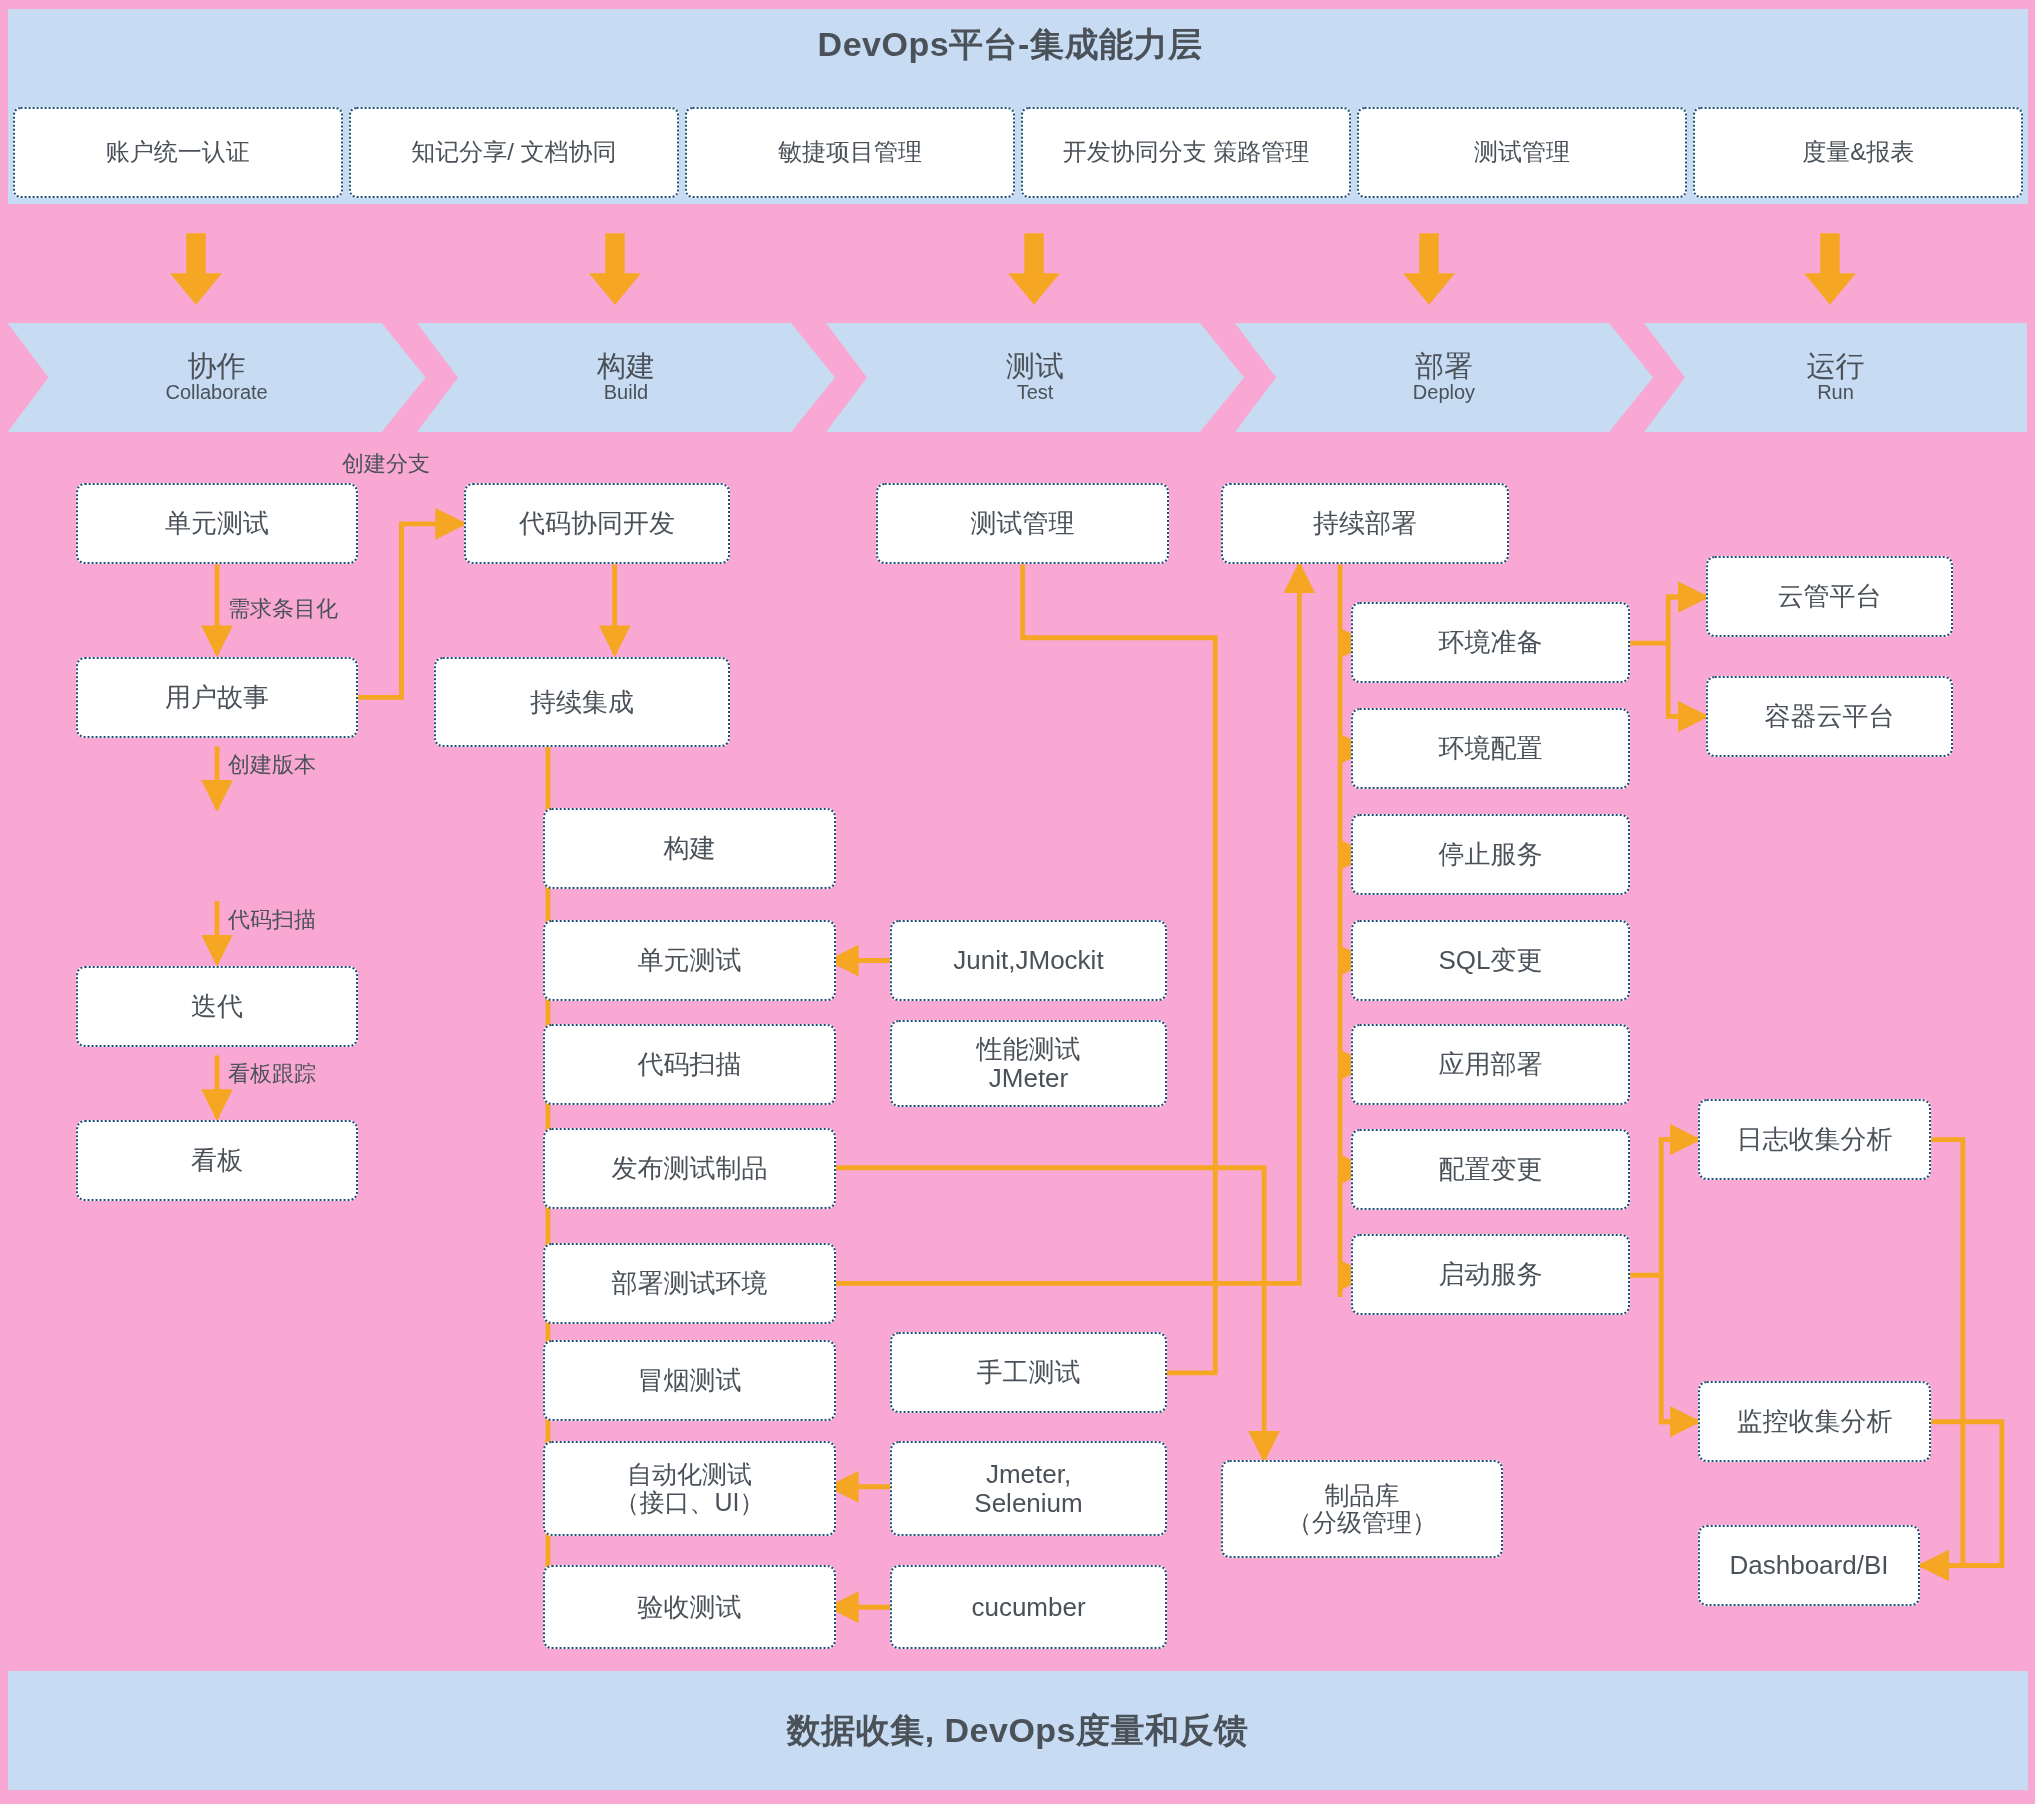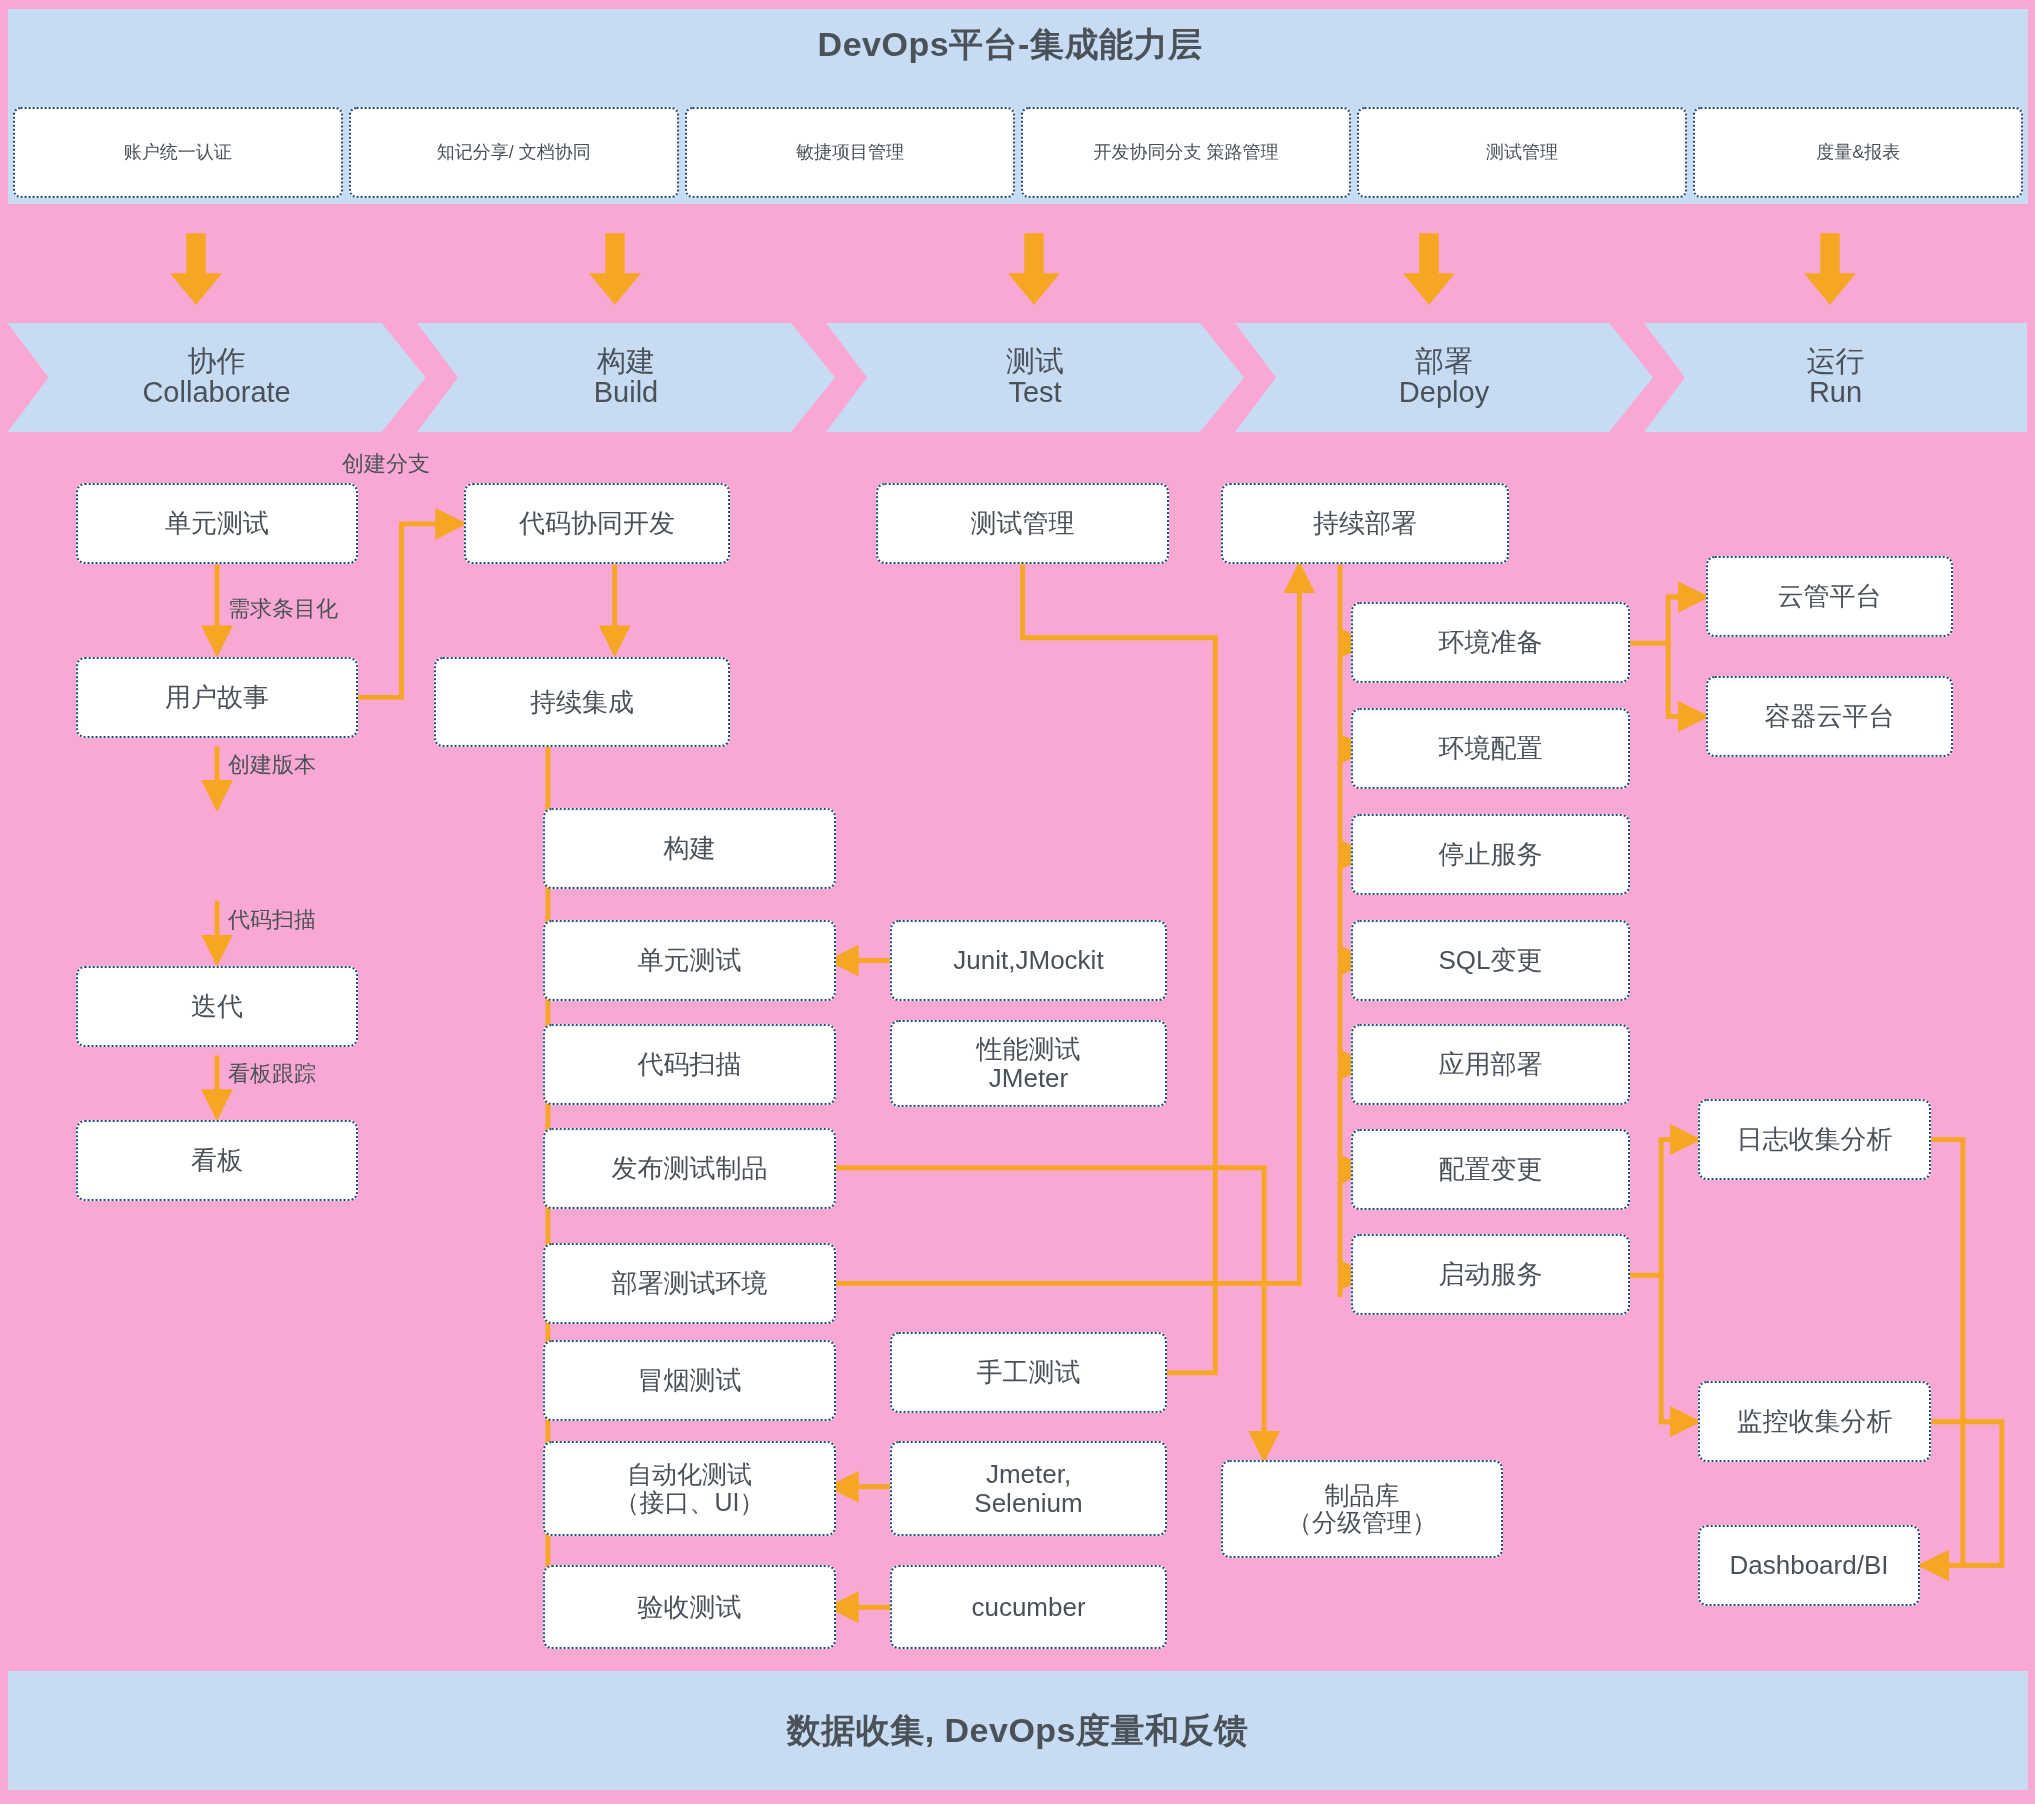--- a/index.html
+++ b/index.html
@@ -13,31 +13,31 @@
     display:flex;align-items:center;justify-content:center;}
   #banner-title{position:absolute;left:0;top:22px;width:2020px;text-align:center;
     font-size:34px;font-weight:bold;color:#4a5158;letter-spacing:0.5px;}
   #bottom-title{font-size:34px;font-weight:bold;color:#4a5158;letter-spacing:0.5px;}
 
   
   #cap-row{position:absolute;left:13px;top:107px;width:2010px;height:91px;
     display:flex;gap:6.5px;}
   .cap-box{flex:1;background:#ffffff;border:2.2px dotted #1f4e79;border-radius:7.6px;
     display:flex;align-items:center;justify-content:center;text-align:center;
-    font-size:18px;color:#4a5158;line-height:1.12;padding:0 6px;box-sizing:border-box;}
+    font-size:24px;color:#4a5158;line-height:1.12;padding:0 6px;box-sizing:border-box;}
 
   
   .down-arrow{position:absolute;width:52px;height:72px;}
 
   
   .chev{position:absolute;top:323px;height:109px;background:#c7dcf3;
     display:flex;flex-direction:column;align-items:center;justify-content:center;
     color:#4a5158;text-align:center;}
   .chev .cn{font-size:29px;line-height:1.02;}
-  .chev .en{font-size:29px;line-height:1.06;}
+  .chev .en{font-size:20px;line-height:1.06;}
 
   
   .node{position:absolute;background:#fff;border:2.2px dotted #1f4e79;border-radius:8.7px;
     display:flex;align-items:center;justify-content:center;text-align:center;
     color:#4a5158;font-size:26px;line-height:1.1;box-sizing:border-box;padding:0 3.3px;
     white-space:pre-line;}
   .node.small{font-size:25px;}
 
   
   .edge-label{position:absolute;font-size:22px;color:#4a5158;white-space:nowrap;}

